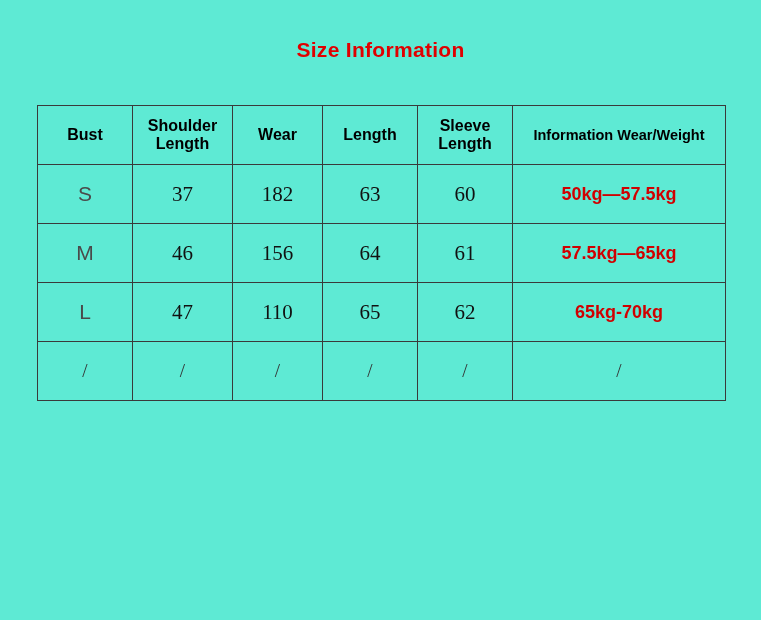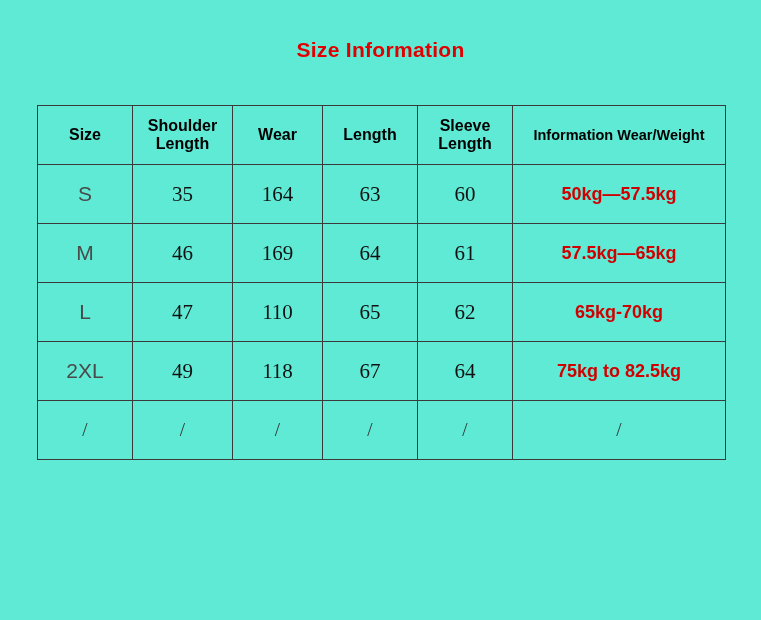--- a/index.html
+++ b/index.html
@@ -108,21 +108,21 @@
         <col class="c0">
           <col class="c1">
           <col class="c2">
           <col class="c3">
           <col class="c4">
           <col class="c5">
       </colgroup>
       <thead>
         <tr>
           <td>
-            <span>Size</span>
+            <span>Bust</span>
           </td>
           <td>
             <span>Shoulder</span><br>
             <span>Length</span>
           </td>
           <td>
             <span>Wear</span>
           </td>
           <td>
             <span>Length</span>
@@ -132,49 +132,41 @@
             <span>Length</span>
           </td>
           <td class="rec">
             <span>Information Wear/Weight</span>
           </td>
         </tr>
       </thead>
       <tbody>
         <tr>
           <td class="sizecell">S</td>
-          <td>35</td>
-          <td>164</td>
+          <td>37</td>
+          <td>182</td>
           <td>63</td>
           <td>60</td>
           <td class="rec">50kg—57.5kg</td>
         </tr>
         <tr>
           <td class="sizecell">M</td>
           <td>46</td>
-          <td>169</td>
+          <td>156</td>
           <td>64</td>
           <td>61</td>
           <td class="rec">57.5kg—65kg</td>
         </tr>
         <tr>
           <td class="sizecell">L</td>
           <td>47</td>
           <td>110</td>
           <td>65</td>
           <td>62</td>
           <td class="rec">65kg-70kg</td>
-        </tr>
-        <tr>
-          <td class="sizecell">2XL</td>
-          <td>49</td>
-          <td>118</td>
-          <td>67</td>
-          <td>64</td>
-          <td class="rec">75kg to 82.5kg</td>
         </tr>
         <tr class="blank">
           <td class="sizecell">/</td>
           <td>/</td>
           <td>/</td>
           <td>/</td>
           <td>/</td>
           <td class="rec">/</td>
         </tr>
       </tbody>

